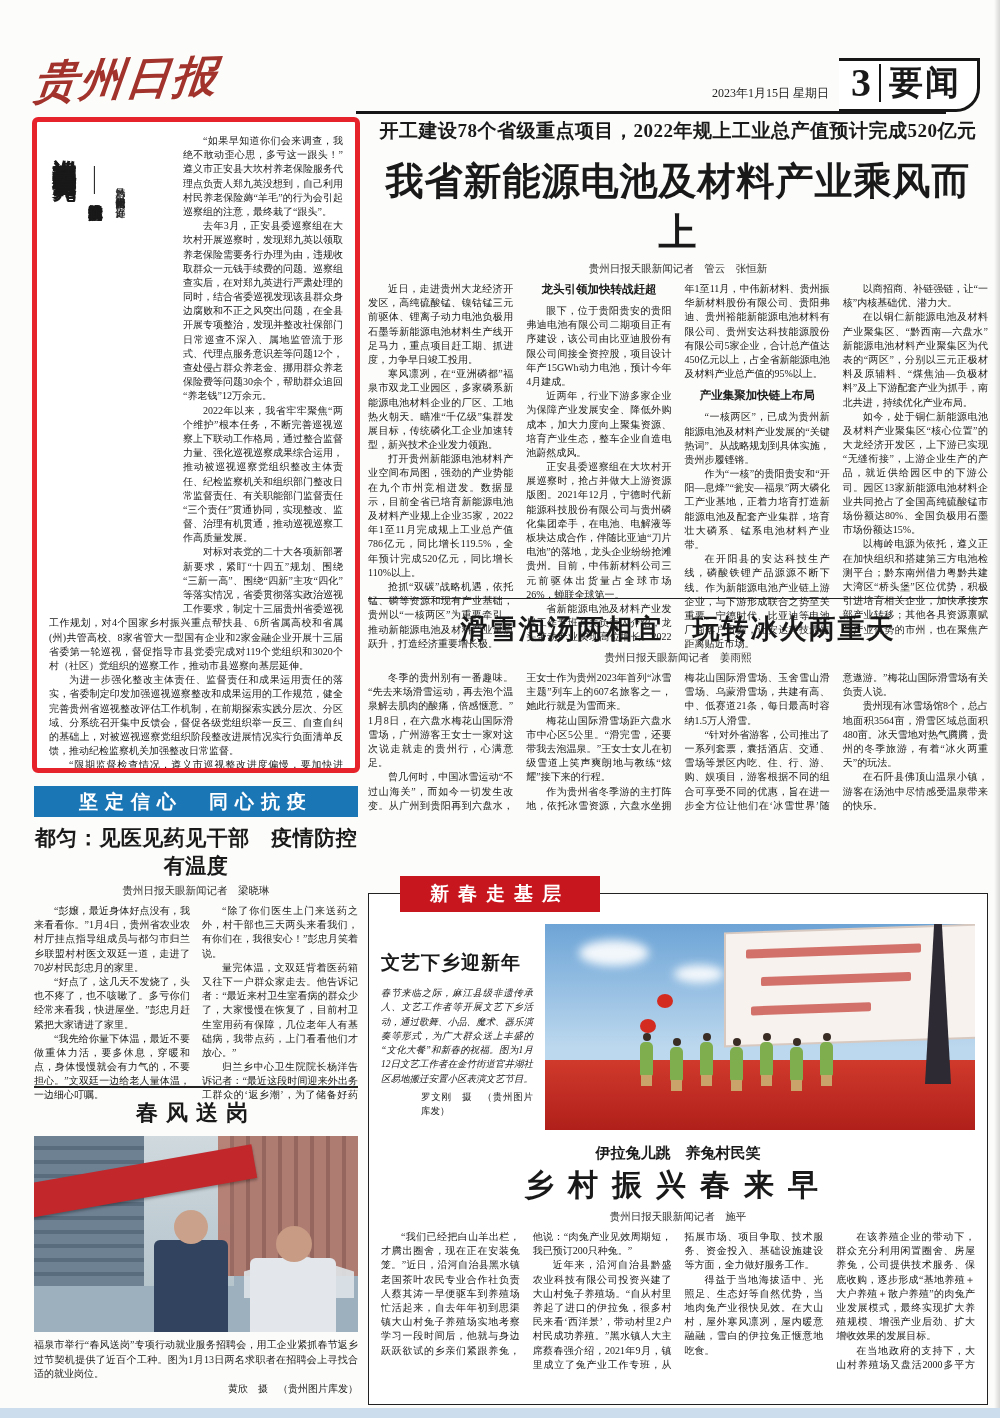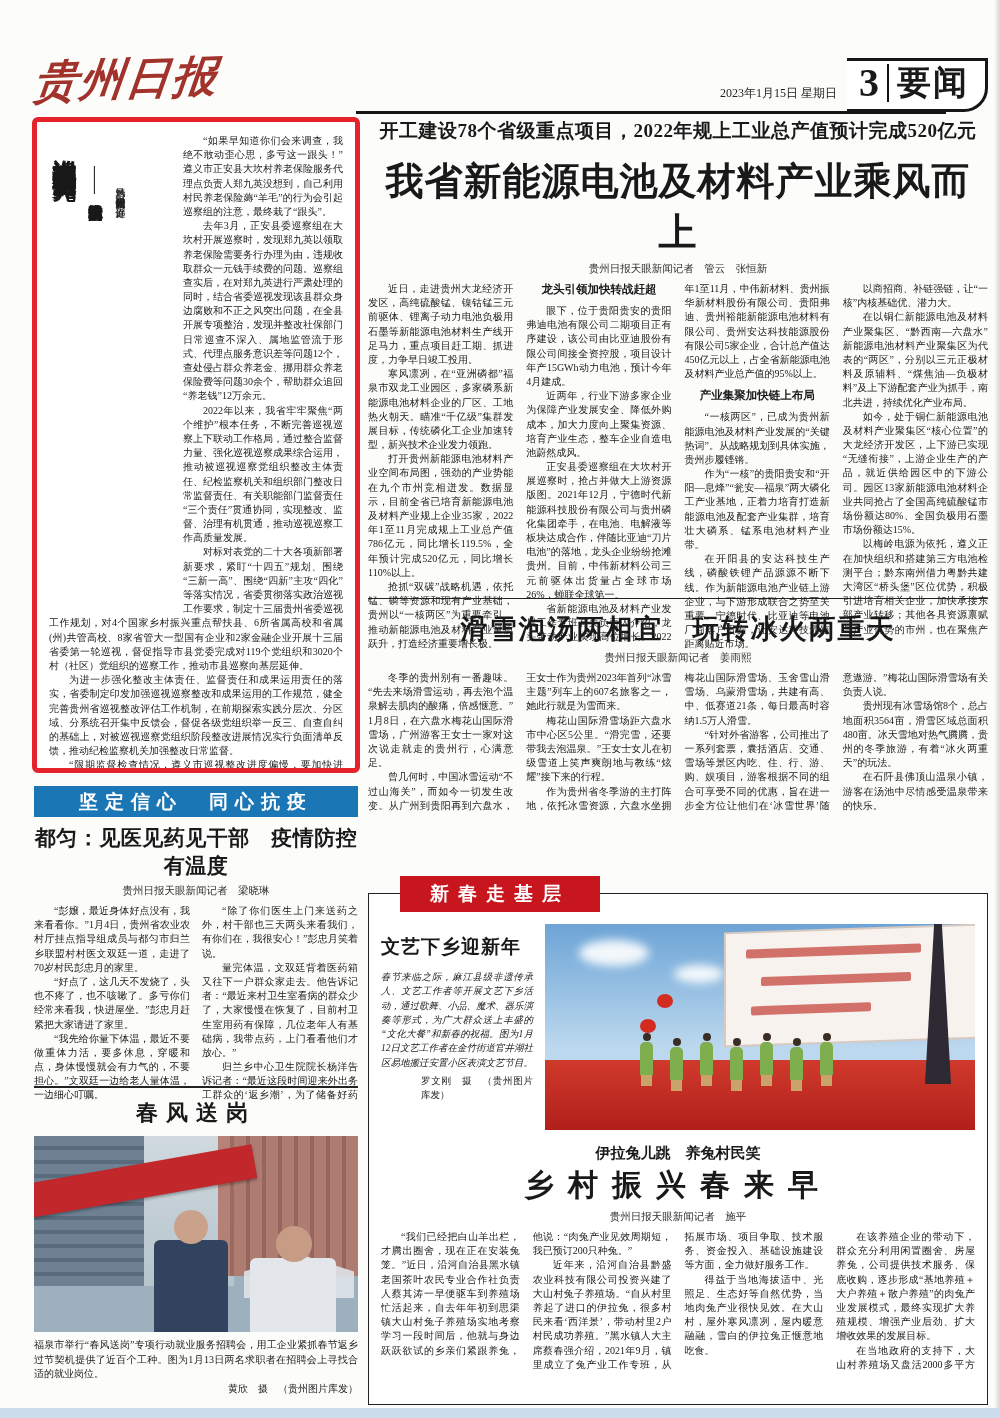--- a/index.html
+++ b/index.html
@@ -4,21 +4,21 @@
 <style>
   html,body{margin:0;padding:0;background:#e9e9e9;}
   .page{position:relative;width:1000px;height:1418px;margin:0 auto;background:#fcfcfa;
         font-family:"Liberation Serif","DejaVu Serif",serif;color:#191919;overflow:hidden;
         box-shadow:0 0 6px rgba(0,0,0,.25);}
 
   
   .masthead{position:absolute;left:34px;top:50px;font-size:44px;font-weight:bold;font-style:italic;
             color:#a2332c;transform:skewX(-8deg) rotate(-2deg);letter-spacing:2px;white-space:nowrap;}
   .header-rule{position:absolute;left:356px;top:111px;width:590px;height:3px;background:#161616;}
-  .section-tab{position:absolute;right:12px;top:58px;display:flex;align-items:flex-end;gap:10px;}
+  .section-tab{position:absolute;right:20px;top:58px;display:flex;align-items:flex-end;gap:10px;}
   .date-block{font-size:12px;color:#222;padding-bottom:10px;white-space:nowrap;}
   .yaowen-box{display:flex;align-items:center;gap:8px;border:3px solid #161616;border-left:none;
               border-radius:0 0 24px 0;padding:2px 16px 6px 12px;background:#fff;}
   .page-num{font-size:40px;font-weight:bold;line-height:1;}
   .tab-divider{width:2px;height:38px;background:#161616;}
   .section-name{font-size:34px;font-weight:900;line-height:1;letter-spacing:2px;}
 
   
   .body-text p{margin:0;font-size:10px;line-height:1.42;text-align:justify;text-indent:2em;}
   .body-text h4{margin:7px 0;font-size:11.5px;text-align:center;text-indent:0;
@@ -79,21 +79,21 @@
   .caption .credit{display:block;text-align:right;text-indent:0;}
 
   
   .xc-box{position:absolute;left:368px;top:893px;width:620px;height:512px;border:1.5px solid #222;
           background:#fff;box-sizing:border-box;padding:30px 12px 10px;overflow:hidden;}
   .xc-banner{position:absolute;left:50%;top:876px;transform:translateX(-50%);background:#c8161e;color:#fff;
              padding:5px 30px;font-size:19px;font-weight:bold;letter-spacing:9px;z-index:3;
              font-family:"Liberation Sans","DejaVu Sans",sans-serif;}
   .wenyi{display:flex;gap:12px;height:212px;}
   .wenyi-text{width:152px;flex:none;}
-  .wenyi-title{font-size:19px;font-weight:900;margin:10px 0 10px;letter-spacing:1px;
+  .wenyi-title{font-size:19px;font-weight:900;margin:26px 0 10px;letter-spacing:1px;
                font-family:"Liberation Sans","DejaVu Sans",sans-serif;}
   .wenyi-caption{font-size:9.5px;line-height:1.5;text-align:justify;font-style:italic;}
   .wenyi-caption .credit{display:block;margin-top:4px;font-style:normal;margin-left:40px;}
   .stage{flex:1;height:206px;}
   .st-sky{position:absolute;inset:0;background:linear-gradient(#6da4d6,#bcd8ee 60%);}
   .cloud{position:absolute;background:#fff;border-radius:50%;filter:blur(5px);opacity:.9;}
   .st-board{position:absolute;right:0;top:6px;width:58%;height:54%;background:#f7f2ee;transform:skewY(-2deg);
             box-shadow:0 0 0 2px #d8c9c0;}
   .st-board i{position:absolute;height:9px;background:#c6453c;opacity:.75;border-radius:2px;}
   .st-carpet{position:absolute;left:0;bottom:0;width:100%;height:34%;background:linear-gradient(#d03a2c,#b01f1a);}

